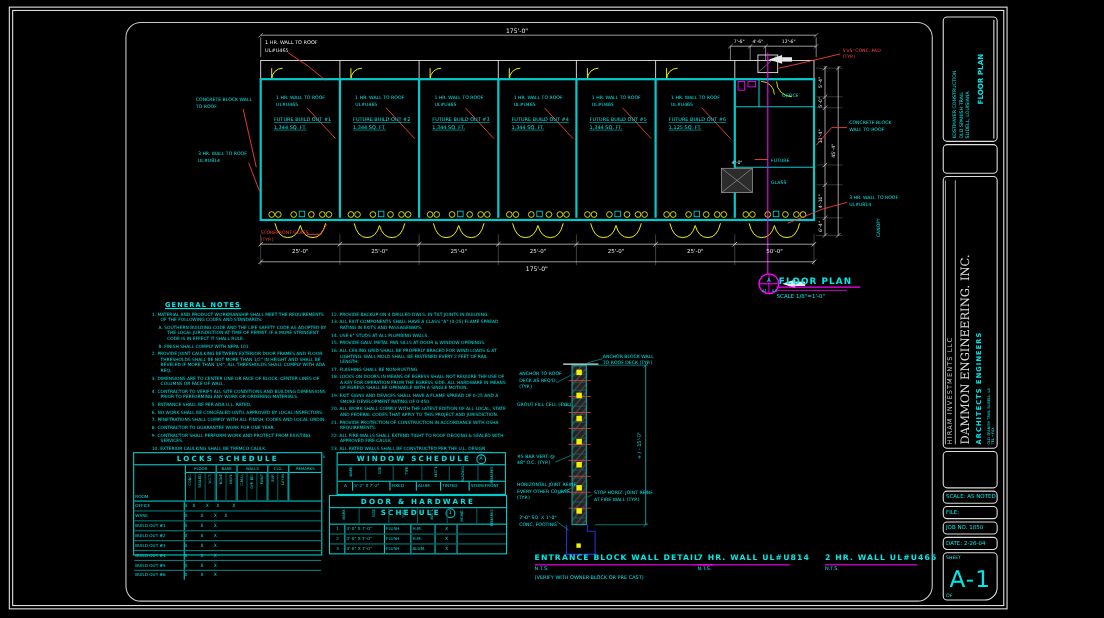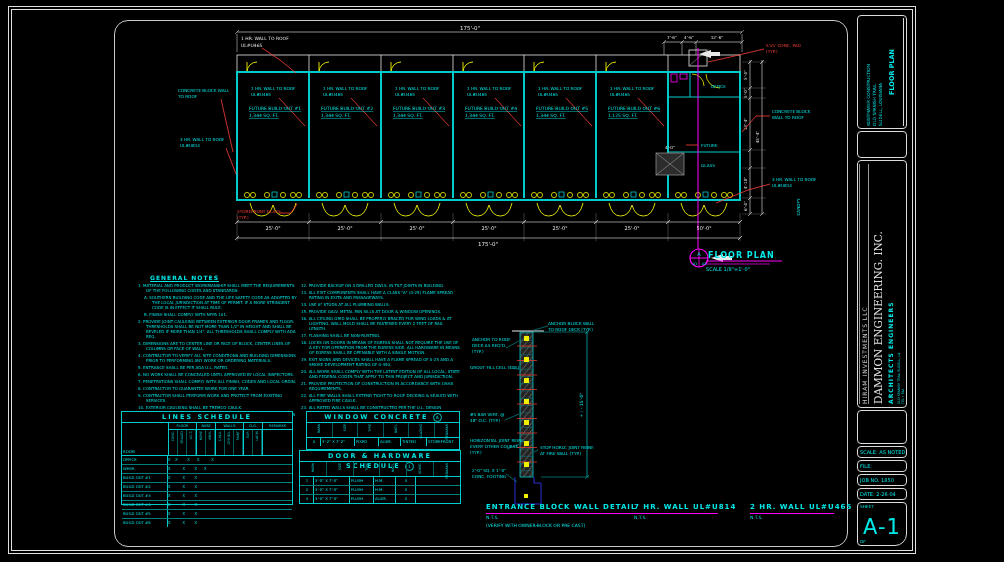--- a/index.html
+++ b/index.html
@@ -268,21 +268,21 @@
   <div class="note">17. FLASHING SHALL BE NON-RUSTING.</div>
   <div class="note">18. LOCKS ON DOORS IN MEANS OF EGRESS SHALL NOT REQUIRE THE USE OF A KEY FOR OPERATION FROM THE EGRESS SIDE. ALL HARDWARE IN MEANS OF EGRESS SHALL BE OPENABLE WITH A SINGLE MOTION.</div>
   <div class="note">19. EXIT SIGNS AND DEVICES SHALL HAVE A FLAME SPREAD OF 0-25 AND A SMOKE DEVELOPMENT RATING OF 0-450.</div>
   <div class="note">20. ALL WORK SHALL COMPLY WITH THE LATEST EDITION OF ALL LOCAL, STATE AND FEDERAL CODES THAT APPLY TO THIS PROJECT AND JURISDICTION.</div>
   <div class="note">21. PROVIDE PROTECTION OF CONSTRUCTION IN ACCORDANCE WITH OSHA REQUIREMENTS.</div>
   <div class="note">22. ALL FIRE WALLS SHALL EXTEND TIGHT TO ROOF DECKING &amp; SEALED WITH APPROVED FIRE CAULK.</div>
   <div class="note">23. ALL RATED WALLS SHALL BE CONSTRUCTED PER THE U.L. DESIGN NUMBERS NOTED ON PLAN. MAINTAIN RATING AT ALL PENETRATIONS, JOINTS AND TOP OF WALL CONDITIONS. SEE U.L. DETAILS THIS SHEET. CONTRACTOR SHALL SUBMIT U.L. SHEETS FOR ALL RATED ASSEMBLIES PRIOR TO CONSTRUCTION.</div>
 </div>
 
 <div class="sched" style="left:121px;top:411px;width:170px;height:92px;">
-  <div class="s-title">LINES    SCHEDULE</div>
+  <div class="s-title">LOCKS    SCHEDULE</div>
   <div class="s-head" style="height:32px;">
     <div class="s-room" style="width:44px;">
           <span>ROOM</span>
         </div>
     <div class="s-group" style="width:27px;">
           <div class="s-gt">FLOOR</div>
       <div class="s-subs">
             <span class="s-sub">
               <span class="vrt">CONC.</span>
             </span>
@@ -363,21 +363,21 @@
         <div class="s-rl" style="width:44px;">BUILD OUT #5</div>
         <div class="s-marks">X     X    X</div>
       </div>
   <div class="s-row" style="border-bottom:none;">
         <div class="s-rl" style="width:44px;">BUILD OUT #6</div>
         <div class="s-marks">X     X    X</div>
       </div>
 </div>
 
 <div class="sched" style="left:306px;top:411px;width:152px;height:37px;">
-  <div class="s-title"><span>WINDOW CONCRETE</span>
+  <div class="s-title"><span>WINDOW SCHEDULE</span>
     <span class="badge">A</span></div>
   <div class="s-head" style="height:14px;">
     <span class="s-sub" style="width:12px;">
           <span class="vrt">MARK</span>
         </span>
     <span class="s-sub" style="width:32px;">
           <span class="vrt">SIZE</span>
         </span>
     <span class="s-sub" style="width:22px;">
           <span class="vrt">TYPE</span>

